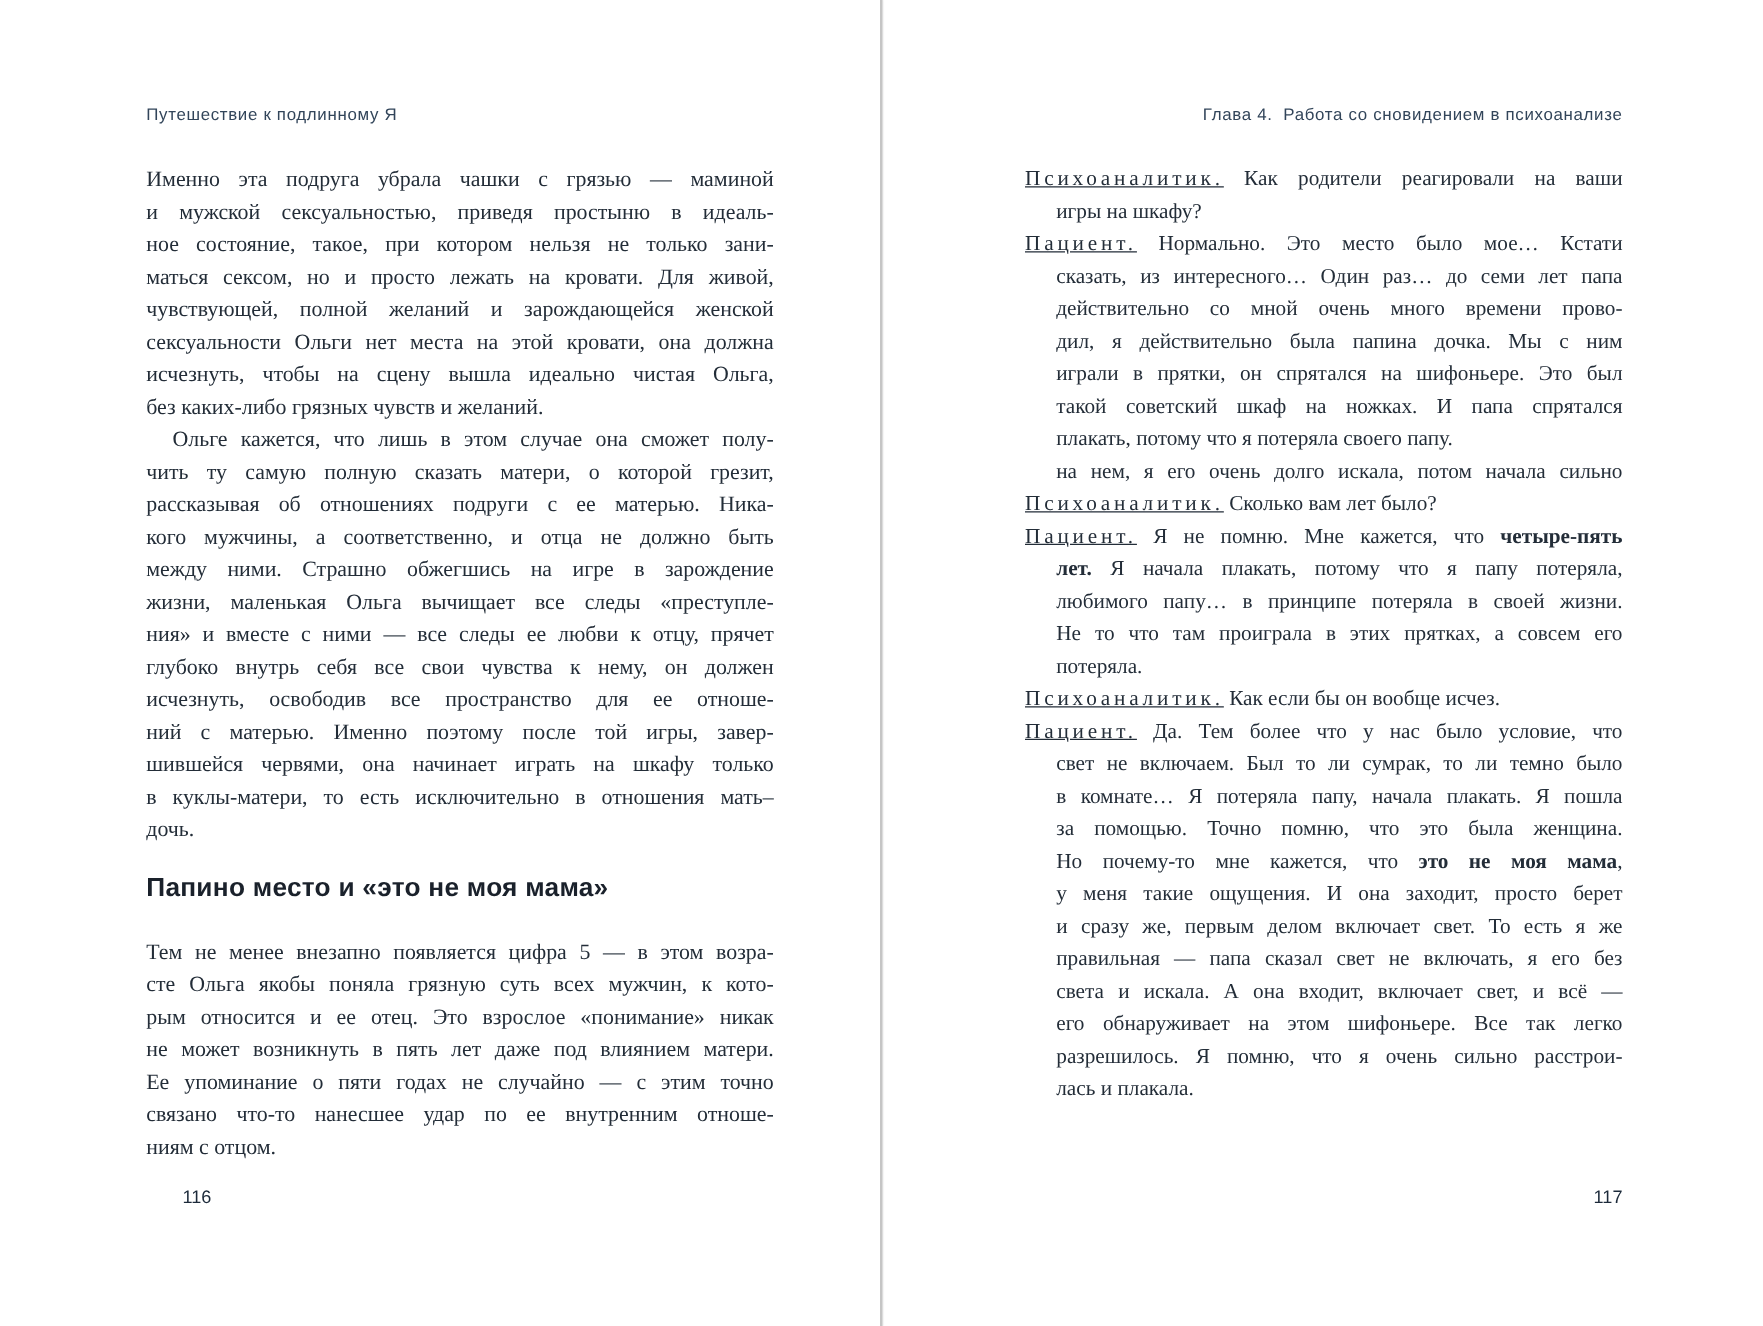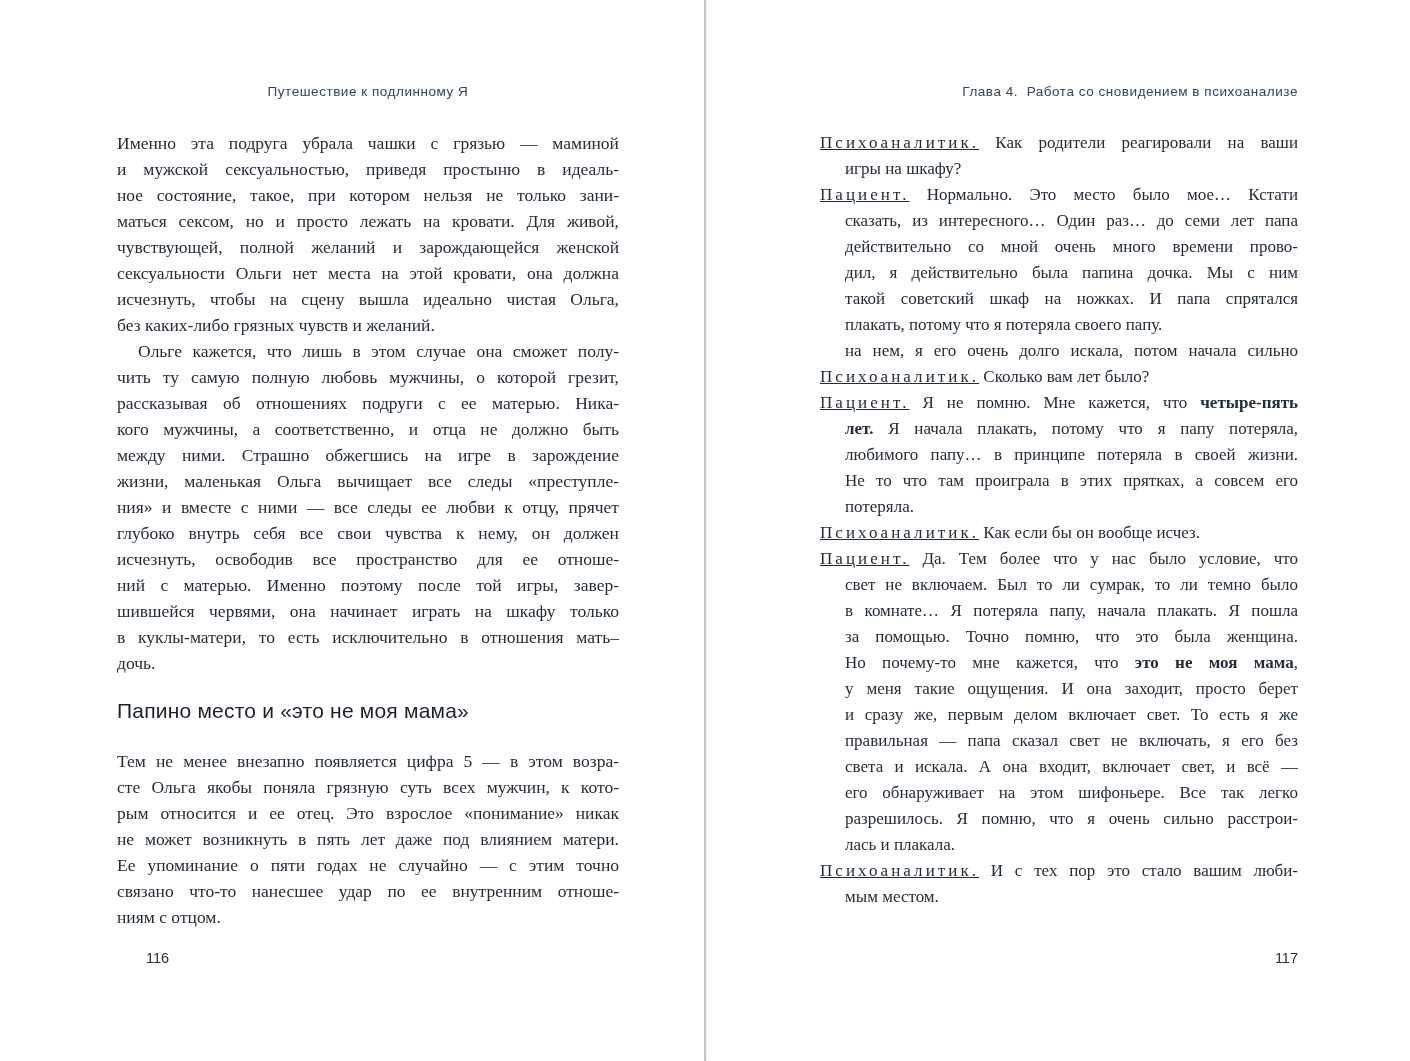--- a/index.html
+++ b/index.html
@@ -26,21 +26,20 @@
   .page{position:absolute;top:0;height:1061px;}
   .page.left{left:117px;width:502px;}
   .page.right{left:820px;width:478px;}
   .running-head{
     position:absolute;top:84px;left:0;right:0;
     font-family:"Liberation Sans", sans-serif;
     font-size:13.5px;line-height:16px;
     color:var(--running-head);
     letter-spacing:0.04em;
     white-space:pre;
-    text-align:center;
   }
   .page.right .running-head{text-align:right;}
   .page-body{position:absolute;top:130px;left:0;right:0;}
   .page.left .page-body{font-size:17.5px;}
   .page.right .page-body{font-size:17px;}
   .para{margin:0;}
   .line{
     height:26px;line-height:26px;
     color:var(--body-text);
     text-align:justify;
@@ -48,21 +47,21 @@
     text-align-last:justify;
     white-space:normal;
   }
   .line.last{ -moz-text-align-last:left; text-align-last:left; }
   .line.fi{ text-indent:21px; }
   .line.cont{ padding-left:25px; }
   .seg-sp{ letter-spacing:0.18em;text-decoration:underline; }
   .seg-b{ font-weight:bold;margin-top:37px; }
   .heading{
     font-family:"Liberation Sans", sans-serif;
-    font-weight:normal;
+    font-weight:bold;
     font-size:21px;
     color:var(--heading);
     height:30px;line-height:30px;
     margin-top:20px;margin-bottom:22px;
     text-align:left;
     letter-spacing:0.01em;
   }
   .page-num{
     position:absolute;top:950px;left:0;right:0;
     font-family:"Liberation Sans", sans-serif;
@@ -85,21 +84,21 @@
           <div class="line">и мужской сексуальностью, приведя простыню в идеаль-</div>
           <div class="line">ное состояние, такое, при котором нельзя не только зани-</div>
           <div class="line">маться сексом, но и просто лежать на кровати. Для живой,</div>
           <div class="line">чувствующей, полной желаний и зарождающейся женской</div>
           <div class="line">сексуальности Ольги нет места на этой кровати, она должна</div>
           <div class="line">исчезнуть, чтобы на сцену вышла идеально чистая Ольга,</div>
           <div class="line last">без каких-либо грязных чувств и желаний.</div>
         </div>
         <div class="para">
           <div class="line fi">Ольге кажется, что лишь в этом случае она сможет полу-</div>
-          <div class="line">чить ту самую полную любовь мужчины, о которой грезит,</div>
+          <div class="line">чить ту самую полную сказать матери, о которой грезит,</div>
           <div class="line">рассказывая об отношениях подруги с ее матерью. Ника-</div>
           <div class="line">кого мужчины, а соответственно, и отца не должно быть</div>
           <div class="line">между ними. Страшно обжегшись на игре в зарождение</div>
           <div class="line">жизни, маленькая Ольга вычищает все следы «преступле-</div>
           <div class="line">ния» и вместе с ними — все следы ее любви к отцу, прячет</div>
           <div class="line">глубоко внутрь себя все свои чувства к нему, он должен</div>
           <div class="line">исчезнуть, освободив все пространство для ее отноше-</div>
           <div class="line">ний с матерью. Именно поэтому после той игры, завер-</div>
           <div class="line">шившейся червями, она начинает играть на шкафу только</div>
           <div class="line">в куклы-матери, то есть исключительно в отношения мать–</div>
@@ -126,20 +125,21 @@
     <div class="page-body" id="body-right">
         <div class="para turn">
           <div class="line"><span class="seg-sp">Психоаналитик.</span> Как родители реагировали на ваши</div>
           <div class="line last cont">игры на шкафу?</div>
         </div>
         <div class="para turn">
           <div class="line"><span class="seg-sp">Пациент.</span> Нормально. Это место было мое… Кстати</div>
           <div class="line cont">сказать, из интересного… Один раз… до семи лет папа</div>
           <div class="line cont">действительно со мной очень много времени прово-</div>
           <div class="line cont">дил, я действительно была папина дочка. Мы с ним</div>
+          <div class="line cont">играли в прятки, он спрятался на шифоньере. Это был</div>
           <div class="line cont">такой советский шкаф на ножках. И папа спрятался</div>
           <div class="line last cont">плакать, потому что я потеряла своего папу.</div>
           <div class="line cont">на нем, я его очень долго искала, потом начала сильно</div>
         </div>
         <div class="para turn">
           <div class="line last"><span class="seg-sp">Психоаналитик.</span> Сколько вам лет было?</div>
         </div>
         <div class="para turn">
           <div class="line"><span class="seg-sp">Пациент.</span> Я не помню. Мне кажется, что <span class="seg-b">четыре-пять</span></div>
           <div class="line cont"><span class="seg-b">лет.</span> Я начала плакать, потому что я папу потеряла,</div>
@@ -157,21 +157,17 @@
           <div class="line cont">за помощью. Точно помню, что это была женщина.</div>
           <div class="line cont">Но почему-то мне кажется, что <span class="seg-b">это не моя мама</span>,</div>
           <div class="line cont">у меня такие ощущения. И она заходит, просто берет</div>
           <div class="line cont">и сразу же, первым делом включает свет. То есть я же</div>
           <div class="line cont">правильная — папа сказал свет не включать, я его без</div>
           <div class="line cont">света и искала. А она входит, включает свет, и всё —</div>
           <div class="line cont">его обнаруживает на этом шифоньере. Все так легко</div>
           <div class="line cont">разрешилось. Я помню, что я очень сильно расстрои-</div>
           <div class="line last cont">лась и плакала.</div>
         </div>
-        <div class="para turn">
-          <div class="line"><span class="seg-sp">Психоаналитик.</span> И с тех пор это стало вашим люби-</div>
-          <div class="line last cont">мым местом.</div>
-        </div>
       </div>
     <div class="page-num">117</div>
   </div>
 
 </div>
 
 </body></html>

